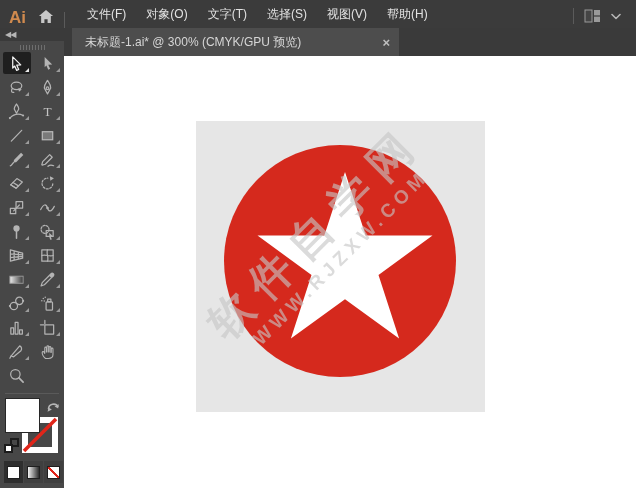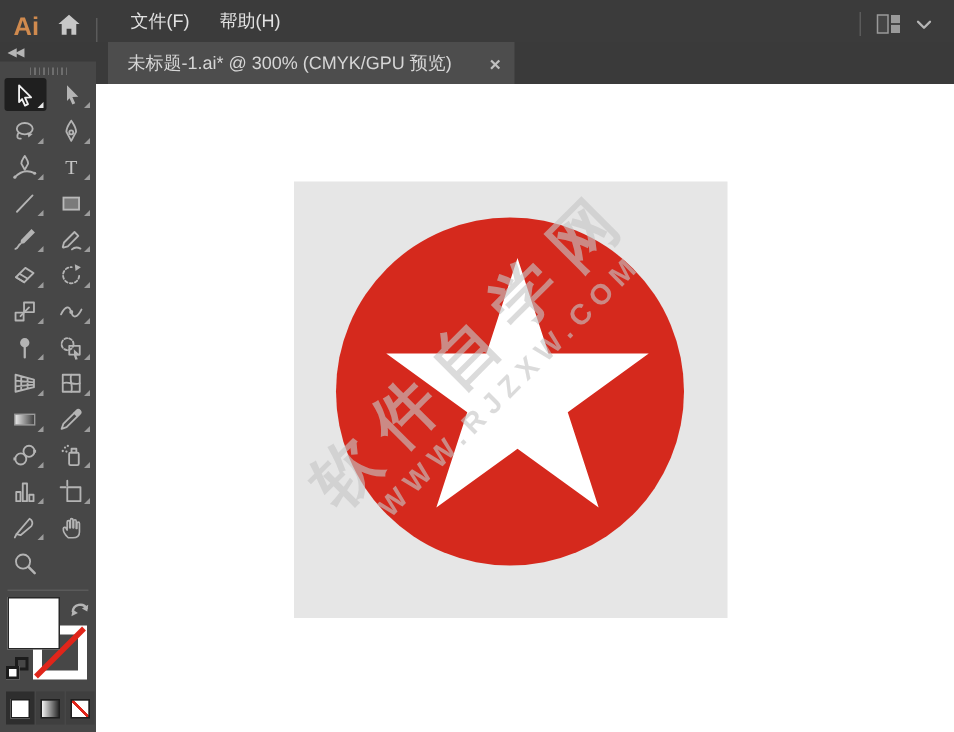--- a/index.html
+++ b/index.html
@@ -14,21 +14,21 @@
   .mb-icon { display:flex; align-items:center; justify-content:center; width:24px; height:24px; }
   #home-wrap { margin-left:8px; }
   .vdiv { width:1px; height:16px; background:#5b5b5b; margin:0 6px; }
   #menu-items { display:flex; align-items:center; margin-left:6px; }
   .menu-item { color:#e2e2e2; font-size:12px; padding:0 10px; height:28px;
     display:flex; align-items:center; cursor:default;margin-top:28px; }
   #mb-right { margin-left:auto; display:flex; align-items:center; margin-right:8px; }
 
   
   #tabbar { position:absolute; top:28px; left:64px; right:0; height:28px; background:#3a3a3a; }
-  #doc-tab { position:absolute; left:8px; top:0; width:271px; height:28px; background:#4d4d4d;
+  #doc-tab { position:absolute; left:8px; top:0; width:327px; height:28px; background:#4d4d4d;
     display:flex; align-items:center; }
   #doc-tab-title { color:#d6d6d6; font-size:12px; margin-left:13px; white-space:nowrap; }
   #doc-tab-close { color:#c0c0c0; font-size:13px; font-weight:bold; margin-left:auto;
     margin-right:9px; cursor:default; line-height:1; }
 
   
   #toolrail { position:absolute; top:28px; left:0; width:64px; height:460px; background:#474747; }
   #rail-header { height:13px; background:#3a3a3a; display:flex; align-items:center; }
   #collapse { color:#b5b5b5; font-size:8px; margin-left:5px; letter-spacing:-1px; }
   #grip { width:25px; height:5px; margin:4px auto 2px auto;
@@ -84,20 +84,24 @@
   <div id="menubar">
     <span id="ai-logo">Ai</span>
     <span class="mb-icon" id="home-wrap">
       <svg width="16" height="15" viewBox="0 0 18 17">
           <path class="icf" style="fill:#c7c7c7" d="M9 1 L17 8 H14.5 V16 H10.8 V11.5 H7.2 V16 H3.5 V8 H1 Z"></path>
         </svg>
     </span>
     <span class="vdiv"></span>
     <div id="menu-items">
       <span class="menu-item">文件(F)</span>
+      <span class="menu-item">对象(O)</span>
+      <span class="menu-item">文字(T)</span>
+      <span class="menu-item">选择(S)</span>
+      <span class="menu-item">视图(V)</span>
       <span class="menu-item">帮助(H)</span>
     </div>
     <div id="mb-right">
       <span class="vdiv"></span>
       <span class="mb-icon">
         <svg width="17" height="14" viewBox="0 0 17 14">
           <rect x="1" y="1" width="7" height="12" fill="#454545" stroke="#9a9a9a" stroke-width="1"></rect>
           <rect x="10" y="1" width="6" height="5.4" fill="#9a9a9a"></rect>
           <rect x="10" y="7.6" width="6" height="5.4" fill="#9a9a9a"></rect>
         </svg>

